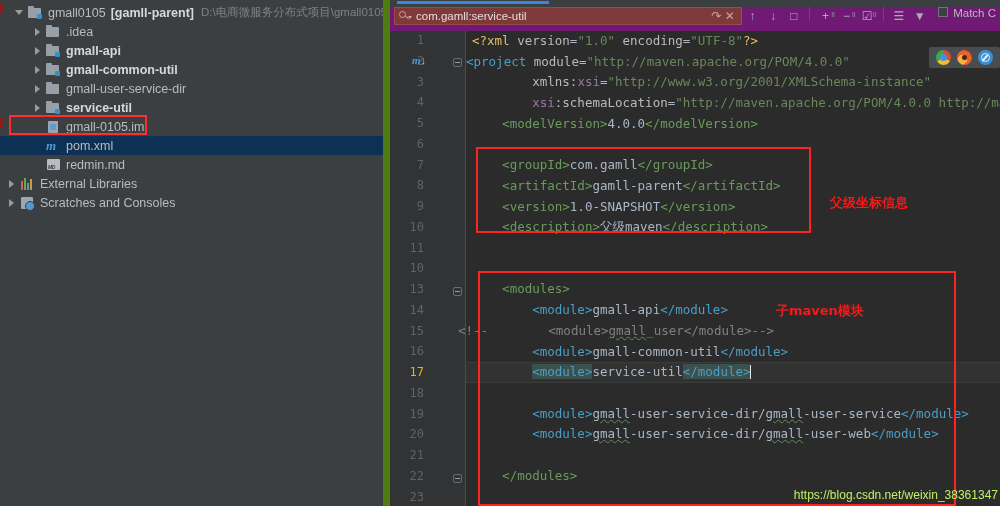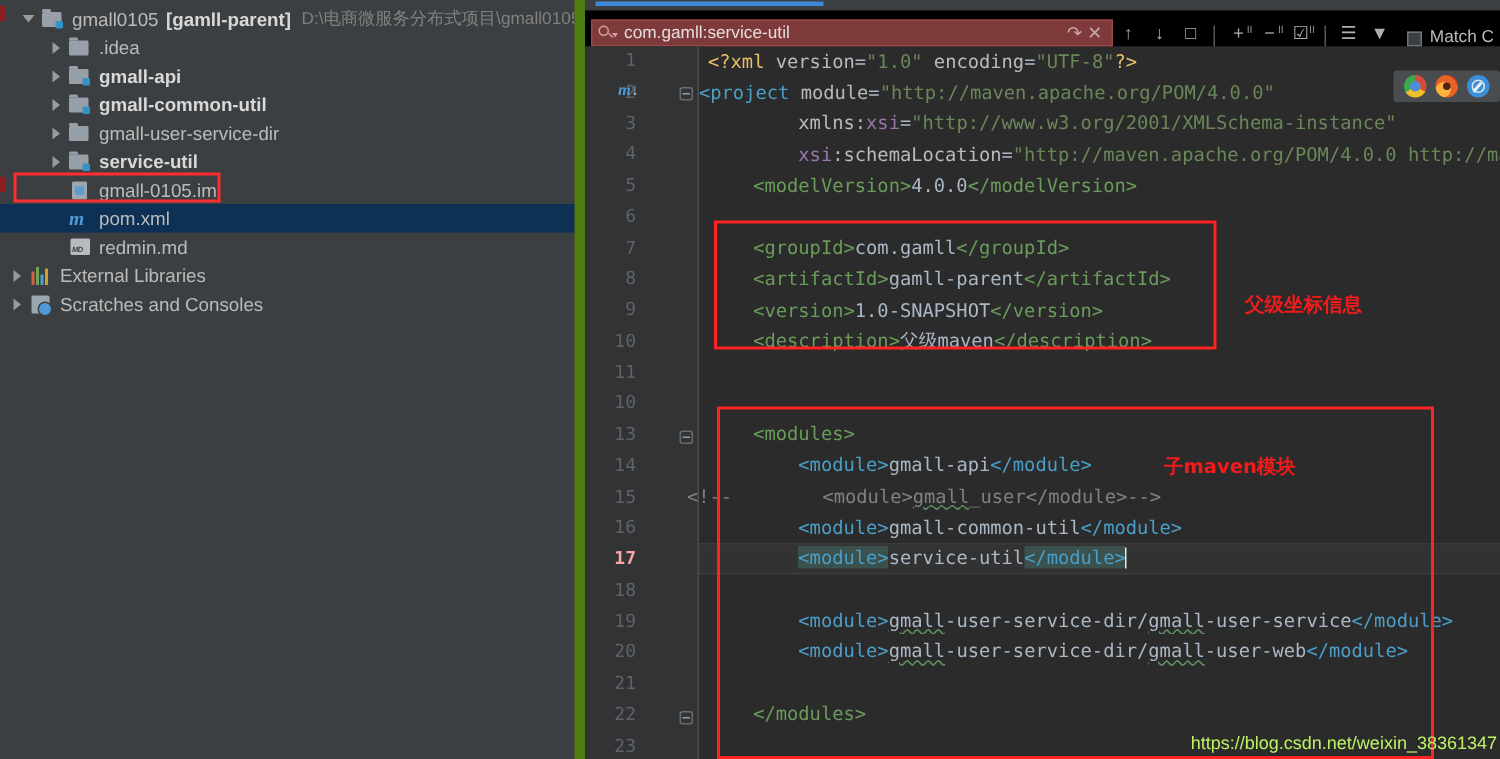--- a/index.html
+++ b/index.html
@@ -90,21 +90,21 @@
   
   .editor-pane{
     flex:1;height:506px;background:#2b2b2b;position:relative;overflow:hidden;
   }
   .tab-strip{height:7px;background:#3c3f41;position:relative;}
   .tab-active-underline{
     position:absolute;left:7px;top:1px;width:152px;height:3px;background:#3d87d6;
   }
   
   .find-bar{
-    height:24px;background:#000000;display:flex;align-items:flex-end;
+    height:24px;background:#701a75;display:flex;align-items:flex-start;
     padding:0 4px;box-sizing:border-box;position:relative;
   }
   .find-field{
     width:352px;height:18px;background:#7e3a3a;border:1px solid #9a4a4a;
     box-sizing:border-box;display:flex;align-items:center;padding:0 4px;
     position:relative;
   }
   .find-field .searchico{
     width:12px;height:12px;flex:0 0 12px;position:relative;margin-right:5px;
   }
@@ -141,21 +141,21 @@
   
   .code-area{position:absolute;left:0;top:31px;right:0;bottom:0;background:#2b2b2b;}
   .gutter{
     position:absolute;left:0;top:0;width:76px;height:100%;background:#313335;
   }
   .gutter .gln{
     position:absolute;right:42px;width:30px;text-align:right;
     color:#606366;font-size:12px;
     font-family:"DejaVu Sans Mono", monospace;
   }
-  .gutter .gln.cur{color:#fca5a5;font-weight:bold;}
+  .gutter .gln.cur{color:#eab308;font-weight:normal;}
   .gutter-divider{position:absolute;left:75px;top:0;width:1px;height:100%;background:#4b4e50;}
   .fold{
     position:absolute;left:63px;width:9px;height:9px;
     border:1px solid #6a6d6f;border-radius:2px;box-sizing:border-box;
     background:#313335;
   }
   .fold::before{content:"";position:absolute;left:1px;top:3px;width:5px;height:1px;background:#9a9d9f;}
   .gmaven{
     position:absolute;left:22px;color:#4f99d6;font-style:italic;font-weight:bold;
     font-size:11px;font-family:"Liberation Serif",serif;

